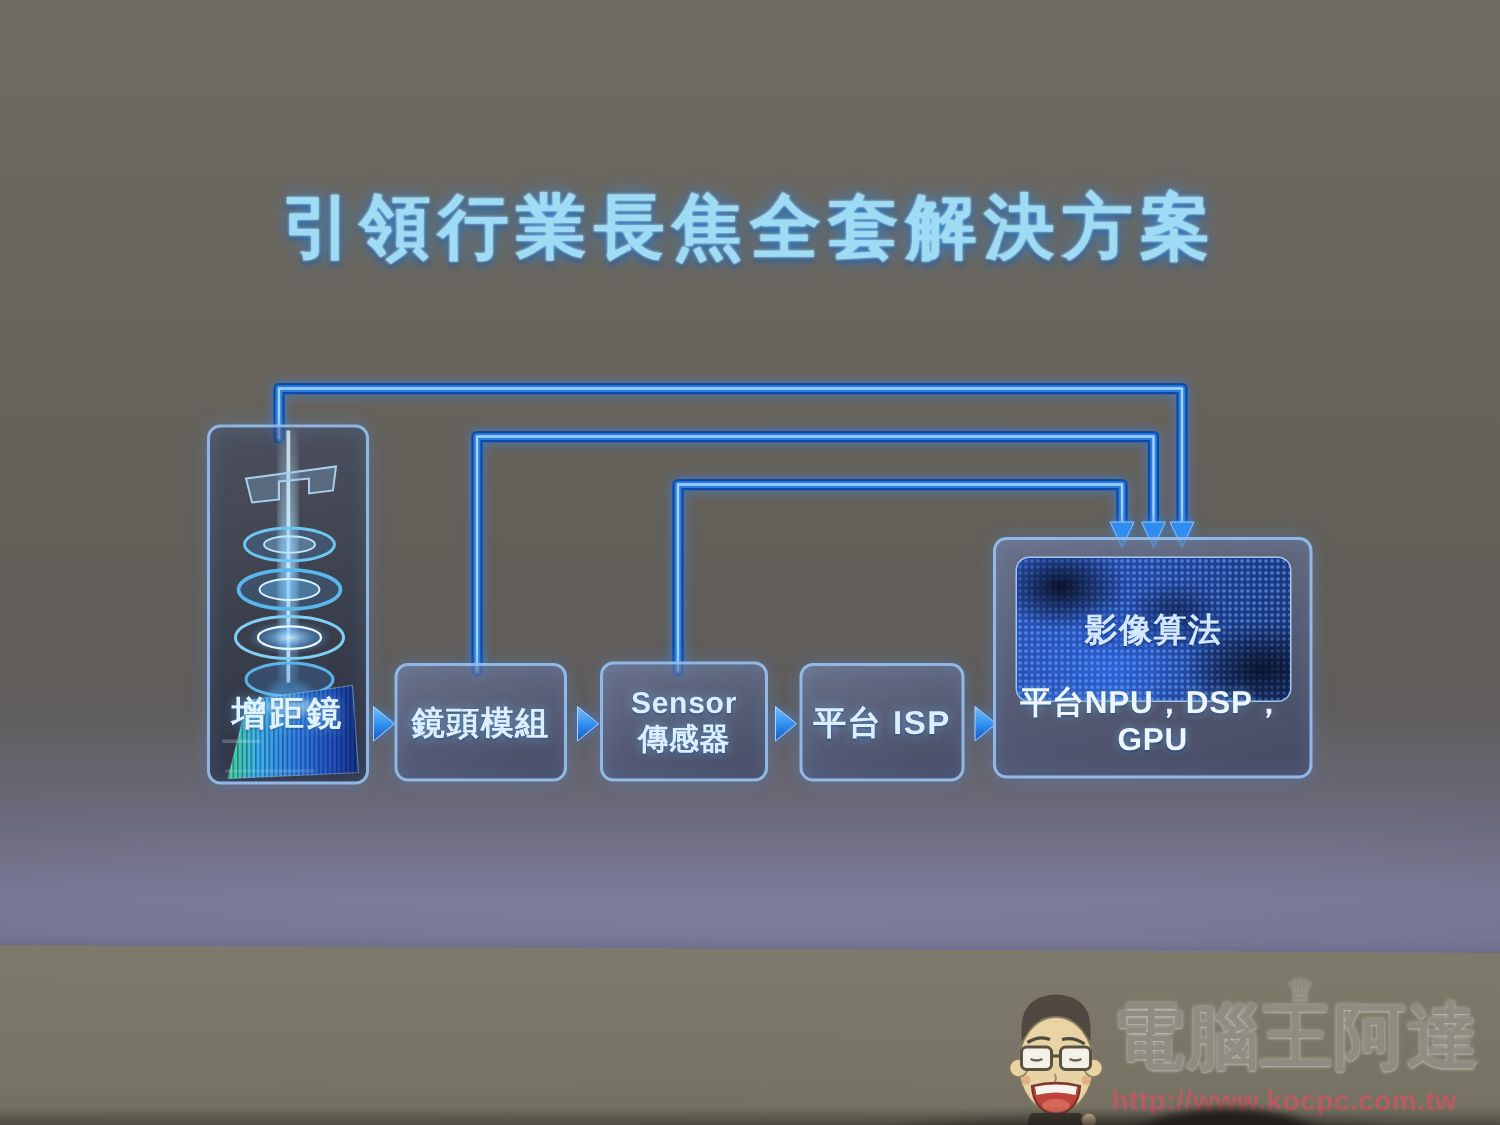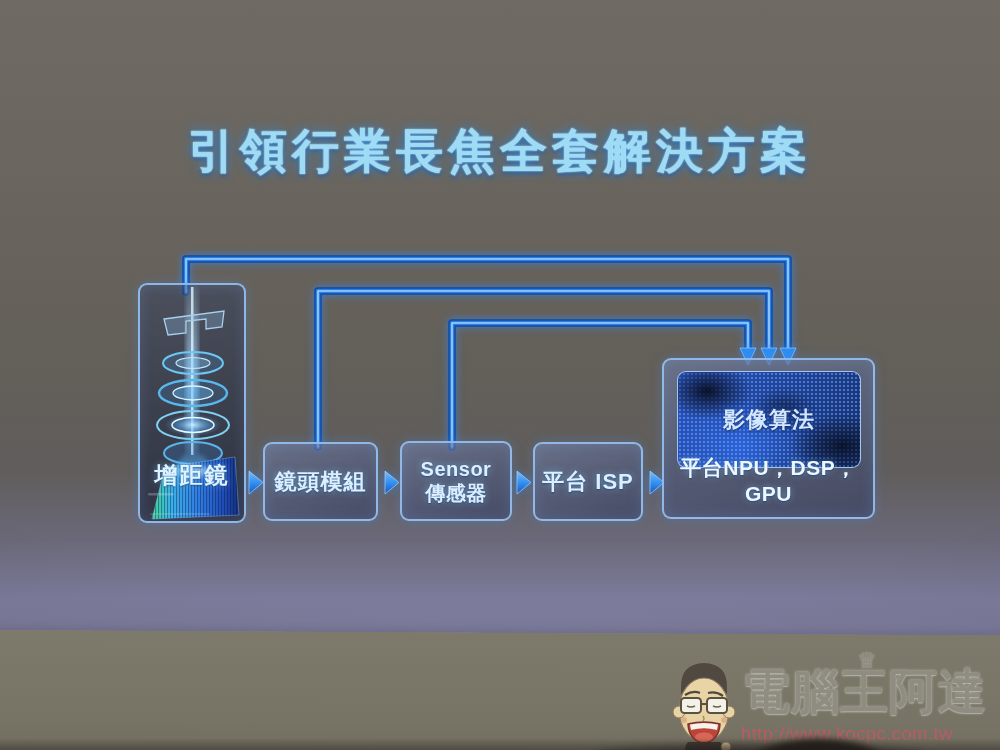--- a/index.html
+++ b/index.html
@@ -96,21 +96,21 @@
     font-size:48px;font-weight:bold;letter-spacing:1px;line-height:1.05;
     color:#8f8c82;text-shadow:0 0 3px rgba(242,240,232,.55), 0 1px 1px rgba(255,255,255,.3);
     white-space:nowrap;
   }
   .crown{
     position:absolute;left:857px;top:648px;
     font-size:22px;color:#8f8c82;text-shadow:0 0 2px rgba(242,240,232,.5);
   }
   .logo-url{
     position:absolute;left:741px;top:723px;
-    font-size:18.5px;font-weight:normal;letter-spacing:.4px;
+    font-size:18.5px;font-weight:bold;letter-spacing:.4px;
     color:rgba(192,90,100,.9);white-space:nowrap;
   }
 
   
   .head-sil{
     position:absolute;left:742px;top:739px;width:152px;height:70px;
     background:#241f1b;border-radius:50% 50% 0 0;filter:blur(3px);
   }
   .head-sil2{
     position:absolute;left:596px;top:745px;width:330px;height:22px;

